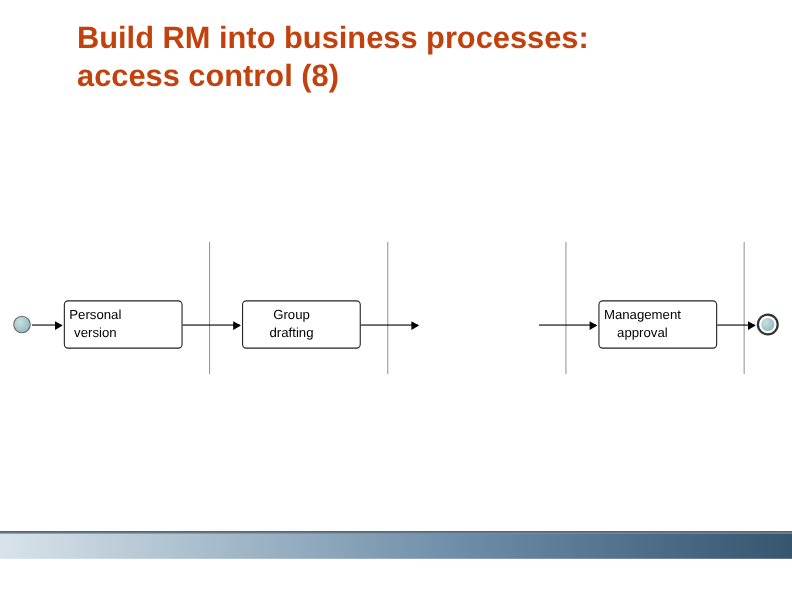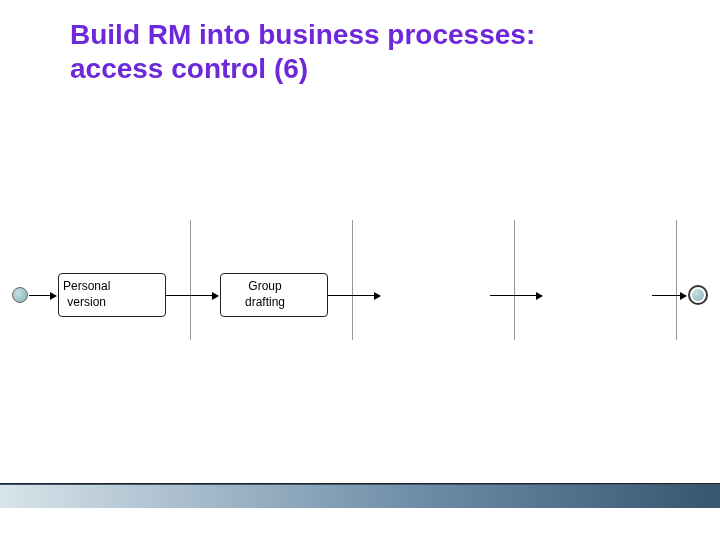--- a/index.html
+++ b/index.html
@@ -10,21 +10,21 @@
     background: #ffffff;
     position: relative;
     overflow: hidden;
   }
   .title {
     position: absolute;
     top: 18px;
     left: 70px;
     font-size: 28px;
     font-weight: bold;
-    color: #6d28d9;
+    color: #c2410c;
     line-height: 1.2;
   }
   .flow-container {
     position: absolute;
     top: 265px;
     left: 0;
     width: 720px;
     height: 60px;
   }
   .start-circle {
@@ -122,21 +122,21 @@
     width: 720px;
     height: 1px;
     background: #222;
   }
 </style>
 </head>
 <body>
 
 <div class="title">
   <span>Build RM into business processes:</span><br>
-  <span>access control (6)</span>
+  <span>access control (8)</span>
 </div>
 
 <div class="lane-line l1"></div>
 <div class="lane-line l2"></div>
 <div class="lane-line l3"></div>
 <div class="lane-line l4"></div>
 
 <div class="flow-container">
 
   <div class="start-circle"></div>
@@ -151,20 +151,23 @@
 
   <div class="task-box task2">
     <span>Group<br>drafting</span>
   </div>
 
   <div class="arrow a2"></div>
 
 
   <div class="arrow a3"></div>
 
+  <div class="task-box task4">
+    <span>Management<br>approval</span>
+  </div>
 
   <div class="arrow a4"></div>
 
   <div class="end-circle-outer">
     <div class="end-circle-inner"></div>
   </div>
 
 </div>
 
 <div class="footer-line"></div>

